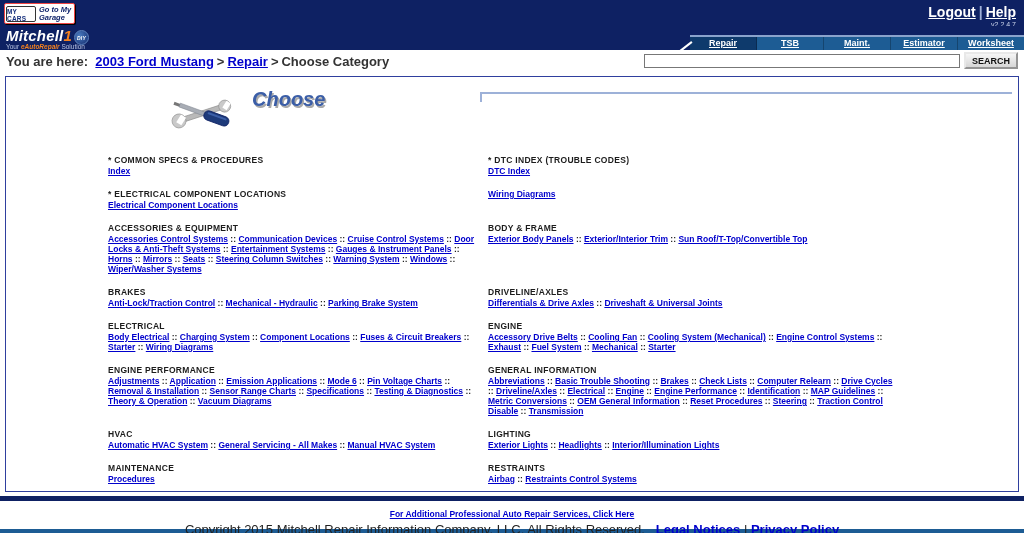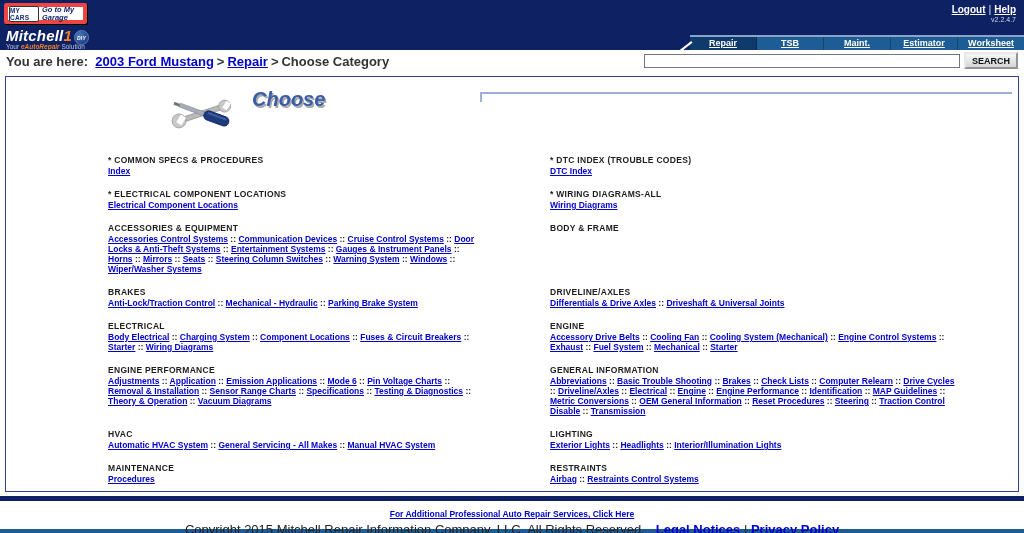--- a/index.html
+++ b/index.html
@@ -2,30 +2,30 @@
 <html><head>
 <meta charset="utf-8">
 <style>
   * { margin:0; padding:0; box-sizing:border-box; }
   html,body { width:1024px; height:533px; overflow:hidden; background:#fff;
               font-family:"Liberation Sans", sans-serif; }
 
   
   .topbar { height:26px; background:#0e2163; position:relative; }
   .mycars { position:absolute; left:4px; top:3px; height:21px; background:#fff;
-            border:4px solid #ef4444; border-radius:2px; display:flex; align-items:center;
-            padding:1px 7px 1px 1px; cursor:pointer; box-shadow:1px 1px 0 #000; }
+            border:1px solid #ef4444; border-radius:2px; display:flex; align-items:flex-end;
+            padding:1px 1px 1px 1px; cursor:pointer; box-shadow:1px 1px 0 #000; }
   .plate { width:30px; height:16px; background:#fdfdfd; border:1px solid #333; border-radius:2px;
            display:flex; flex-direction:column; align-items:center; justify-content:center; margin-right:3px; }
   .plate-band { width:26px; height:3px; background:#2b4a9b; border-radius:1px; margin-bottom:1px; }
   .plate-text { font-size:6.5px; font-weight:bold; color:#16307c; letter-spacing:.2px; }
   .garage-label { font-size:7.5px; font-weight:bold; font-style:italic; color:#10246b;
                   line-height:8px; width:34px; }
   .top-right { position:absolute; right:8px; top:4px; text-align:right; }
-  .top-links { font-size:10px; font-weight:bold; color:#fff; }
+  .top-links { font-size:14px; font-weight:bold; color:#fff; }
   .top-links a { color:#fff; text-decoration:underline; cursor:pointer; }
   .top-sep { color:#9fb0d8; margin:0 3px; }
   .version { font-size:7px; color:#cdd6ec; margin-top:1px; }
 
   
   .brandbar { height:24px; background:#0e2163; position:relative; }
   .logo { position:absolute; left:6px; top:1px; }
   .logo-main { font-size:15px; font-weight:bold; font-style:italic; color:#fff; letter-spacing:.2px; }
   .logo-one { color:#f5821f; }
   .logo-badge { display:inline-block; width:15px; height:15px; border-radius:50%;
@@ -59,21 +59,21 @@
   
   .content { margin:4px 5px 0; height:416px; border:1px solid #2f3f9e; background:#fff;
              position:relative; overflow:hidden; }
   .title-rule { position:absolute; top:15px; left:474px; right:6px; height:2px; background:#9db1d8; }
   .title-rule-v { position:absolute; top:15px; left:474px; width:2px; height:10px; background:#9db1d8; }
   .title-block { display:flex; align-items:flex-start; margin:12px 0 0 160px; height:50px; }
   .title-text { font-size:20px; line-height:21px; font-weight:bold; font-style:italic;
                 color:#3b5ea7; text-shadow:1.5px 1.5px 0 #a9a9a9; margin-left:14px; }
   .tools { width:72px; height:50px; flex:0 0 auto; }
 
-  .cat-grid { display:grid; grid-template-columns:380px 416px; column-gap:62px;
+  .cat-grid { display:grid; grid-template-columns:380px 416px; 
               margin:16px 0 0 102px; }
   .section { margin-bottom:13px; padding-right:4px; }
   .sec-heading { font-size:8.5px; font-weight:bold; color:#1c1c1c; letter-spacing:.3px;
                  margin-bottom:1px; }
   .sec-links { font-size:8.5px; font-weight:bold; line-height:10px; }
   .cat-link { color:#0000cc; text-decoration:underline; cursor:pointer; }
   .sep { color:#222; }
 
   
   .footer-navy { height:5px; background:#0e2163; margin-top:4px; }
@@ -164,29 +164,29 @@
       </div>
       <div class="section">
         <div class="sec-heading">* DTC INDEX (TROUBLE CODES)</div>
         <div class="sec-links"><a class="cat-link">DTC Index</a></div>
       </div>
       <div class="section">
         <div class="sec-heading">* ELECTRICAL COMPONENT LOCATIONS</div>
         <div class="sec-links"><a class="cat-link">Electrical Component Locations</a></div>
       </div>
       <div class="section">
-        <div class="sec-heading">* WIRING DIAGRAMS-ALL</div>
         <div class="sec-links"><a class="cat-link">Wiring Diagrams</a></div>
       </div>
       <div class="section">
         <div class="sec-heading">ACCESSORIES &amp; EQUIPMENT</div>
         <div class="sec-links"><a class="cat-link">Accessories Control Systems</a><span class="sep"> :: </span><a class="cat-link">Communication Devices</a><span class="sep"> :: </span><a class="cat-link">Cruise Control Systems</a><span class="sep"> :: </span><a class="cat-link">Door Locks &amp; Anti-Theft Systems</a><span class="sep"> :: </span><a class="cat-link">Entertainment Systems</a><span class="sep"> :: </span><a class="cat-link">Gauges &amp; Instrument Panels</a><span class="sep"> :: </span><a class="cat-link">Horns</a><span class="sep"> :: </span><a class="cat-link">Mirrors</a><span class="sep"> :: </span><a class="cat-link">Seats</a><span class="sep"> :: </span><a class="cat-link">Steering Column Switches</a><span class="sep"> :: </span><a class="cat-link">Warning System</a><span class="sep"> :: </span><a class="cat-link">Windows</a><span class="sep"> :: </span><a class="cat-link">Wiper/Washer Systems</a></div>
       </div>
       <div class="section">
         <div class="sec-heading">BODY &amp; FRAME</div>
+        <div class="sec-links"><a class="cat-link">Exterior Body Panels</a><span class="sep"> :: </span><a class="cat-link">Exterior/Interior Trim</a><span class="sep"> :: </span><a class="cat-link">Sun Roof/T-Top/Convertible Top</a></div>
       </div>
       <div class="section">
         <div class="sec-heading">BRAKES</div>
         <div class="sec-links"><a class="cat-link">Anti-Lock/Traction Control</a><span class="sep"> :: </span><a class="cat-link">Mechanical - Hydraulic</a><span class="sep"> :: </span><a class="cat-link">Parking Brake System</a></div>
       </div>
       <div class="section">
         <div class="sec-heading">DRIVELINE/AXLES</div>
         <div class="sec-links"><a class="cat-link">Differentials &amp; Drive Axles</a><span class="sep"> :: </span><a class="cat-link">Driveshaft &amp; Universal Joints</a></div>
       </div>
       <div class="section">

